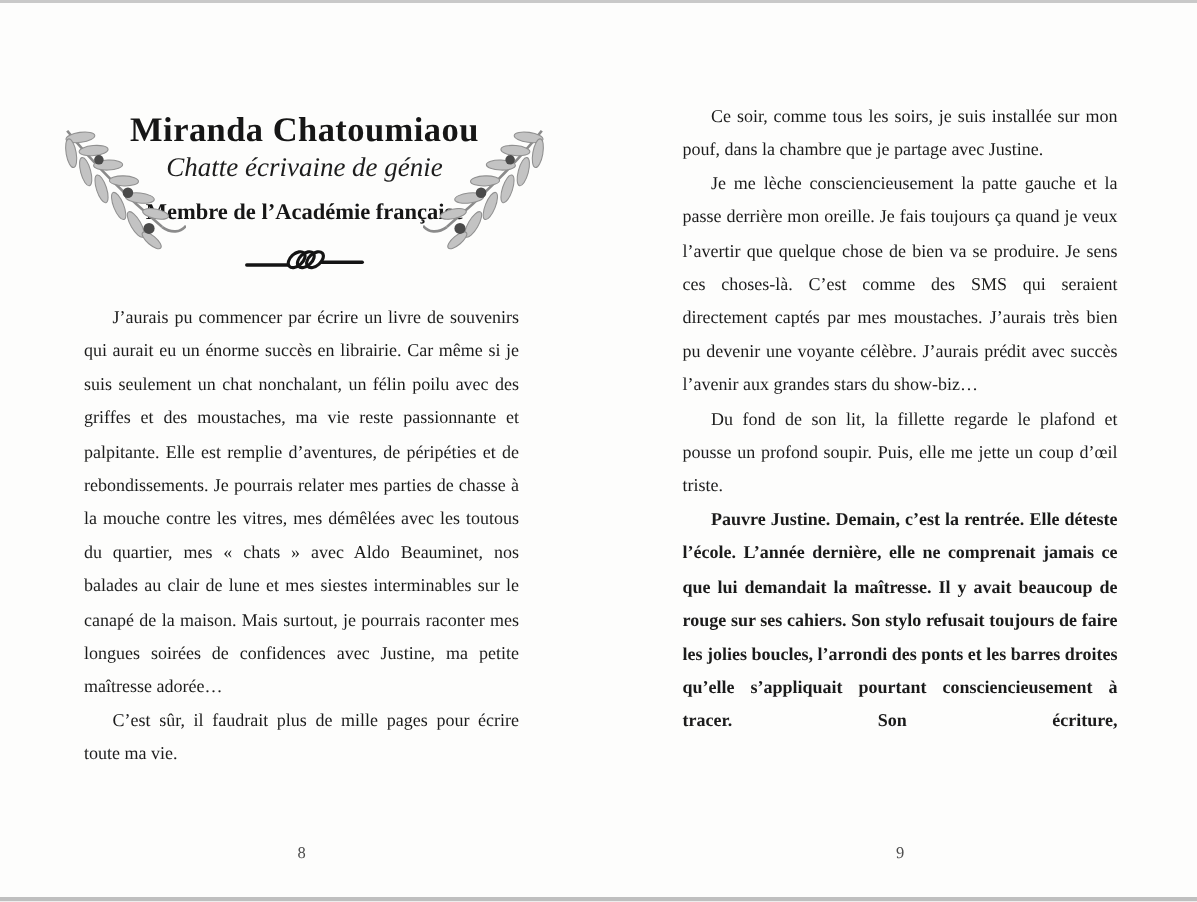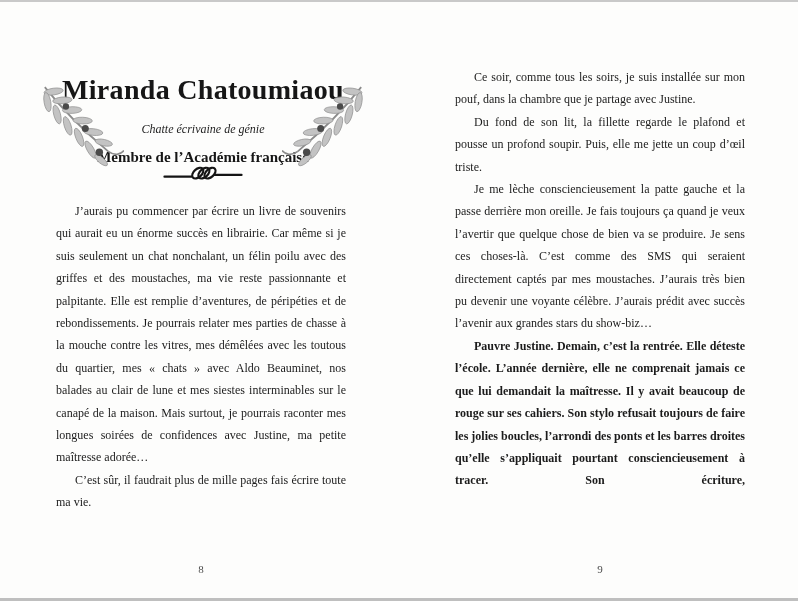--- a/index.html
+++ b/index.html
@@ -18,25 +18,25 @@
   .edge-bottom {
     position: absolute; bottom: 0; left: 0; right: 0;
     height: 3px; background: #bfbfbf;
   }
   
   .author-header {
     position: absolute; left: 38px; top: 74px; width: 330px;
     text-align: center;
   }
   .author-title {
-    font-size: 28px; font-weight: bold; letter-spacing: 0.3px;
+    font-size: 23px; font-weight: bold; letter-spacing: 0.3px;
     color: #161616;
   }
   .author-subtitle {
-    margin-top: 16px; font-size: 12px; font-style: italic; color: #1d1d1d;
+    margin-top: 1px; font-size: 18px; font-style: italic; color: #1d1d1d;
   }
   .author-role {
     margin-top: 12px; font-size: 15px; font-weight: bold; color: #161616;
   }
   .branch {
     position: absolute; top: 8px; width: 88px; height: 86px;
   }
   .branch-left { left: -2px; }
   .branch-right { right: -2px; transform: scaleX(-1); }
   .ornament {
@@ -137,27 +137,27 @@
       <path d="M61,12 H92" stroke-width="2.6"></path>
       <ellipse cx="42" cy="10" rx="4.6" ry="7.5" transform="rotate(48 42 10)" stroke-width="2.4"></ellipse>
       <ellipse cx="49" cy="10" rx="4.6" ry="7.5" transform="rotate(48 49 10)" stroke-width="2.4"></ellipse>
       <ellipse cx="56" cy="10" rx="4.6" ry="7.5" transform="rotate(48 56 10)" stroke-width="2.4"></ellipse>
     </g>
   </svg>
 </div>
 
 <div class="page-body left-body">
   <p>J’aurais pu commencer par écrire un livre de souvenirs qui aurait eu un énorme succès en librairie. Car même si je suis seulement un chat nonchalant, un félin poilu avec des griffes et des moustaches, ma vie reste passionnante et palpitante. Elle est remplie d’aventures, de péripéties et de rebondissements. Je pourrais relater mes parties de chasse à la mouche contre les vitres, mes démêlées avec les toutous du quartier, mes « chats » avec Aldo Beauminet, nos balades au clair de lune et mes siestes interminables sur le canapé de la maison. Mais surtout, je pourrais raconter mes longues soirées de confidences avec Justine, ma petite maîtresse adorée…</p>
-  <p>C’est sûr, il faudrait plus de mille pages fais écrire toute ma vie.</p>
+  <p>C’est sûr, il faudrait plus de mille pages pour écrire toute ma vie.</p>
 </div>
 
 <div class="folio folio-left">8</div>
 
 <div class="page-body right-body">
   <p>Ce soir, comme tous les soirs, je suis installée sur mon pouf, dans la chambre que je partage avec Justine.</p>
+  <p>Je me lèche consciencieusement la patte gauche et la passe derrière mon oreille. Je fais toujours ça quand je veux l’avertir que quelque chose de bien va se produire. Je sens ces choses-là. C’est comme des SMS qui seraient directement captés par mes moustaches. J’aurais très bien pu devenir une voyante célèbre. J’aurais prédit avec succès l’avenir aux grandes stars du show-biz…</p>
   <p>Du fond de son lit, la fillette regarde le plafond et pousse un profond soupir. Puis, elle me jette un coup d’œil triste.</p>
-  <p>Je me lèche consciencieusement la patte gauche et la passe derrière mon oreille. Je fais toujours ça quand je veux l’avertir que quelque chose de bien va se produire. Je sens ces choses-là. C’est comme des SMS qui seraient directement captés par mes moustaches. J’aurais très bien pu devenir une voyante célèbre. J’aurais prédit avec succès l’avenir aux grandes stars du show-biz…</p>
   <p class="runs-on">Pauvre Justine. Demain, c’est la rentrée. Elle déteste l’école. L’année dernière, elle ne comprenait jamais ce que lui demandait la maîtresse. Il y avait beaucoup de rouge sur ses cahiers. Son stylo refusait toujours de faire les jolies boucles, l’arrondi des ponts et les barres droites qu’elle s’appliquait pourtant consciencieusement à tracer. Son écriture,</p>
 </div>
 
 <div class="folio folio-right">9</div>
 
 <div class="edge-bottom"></div>
 
 </body></html>

